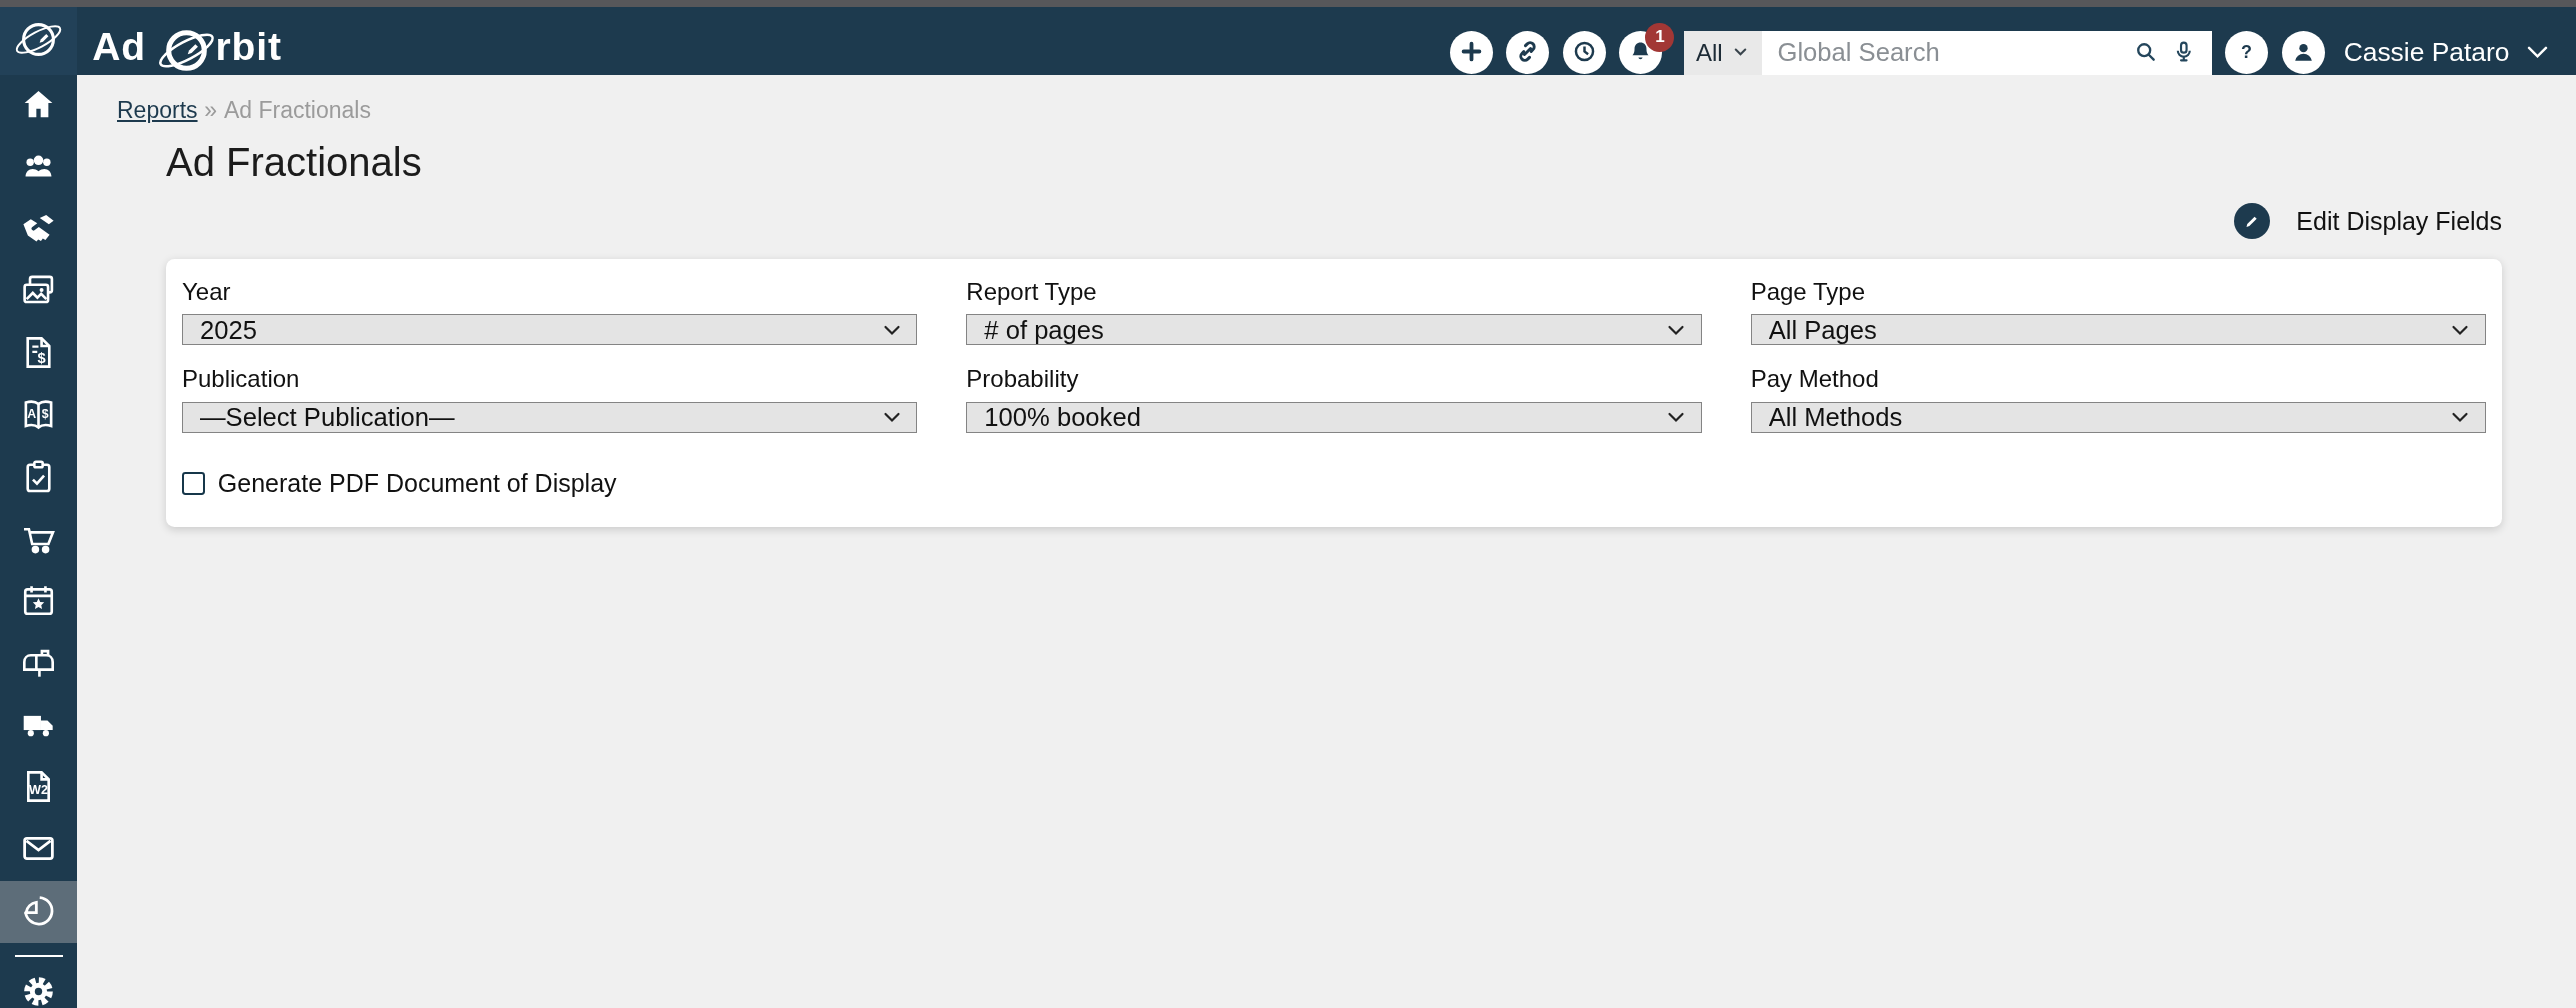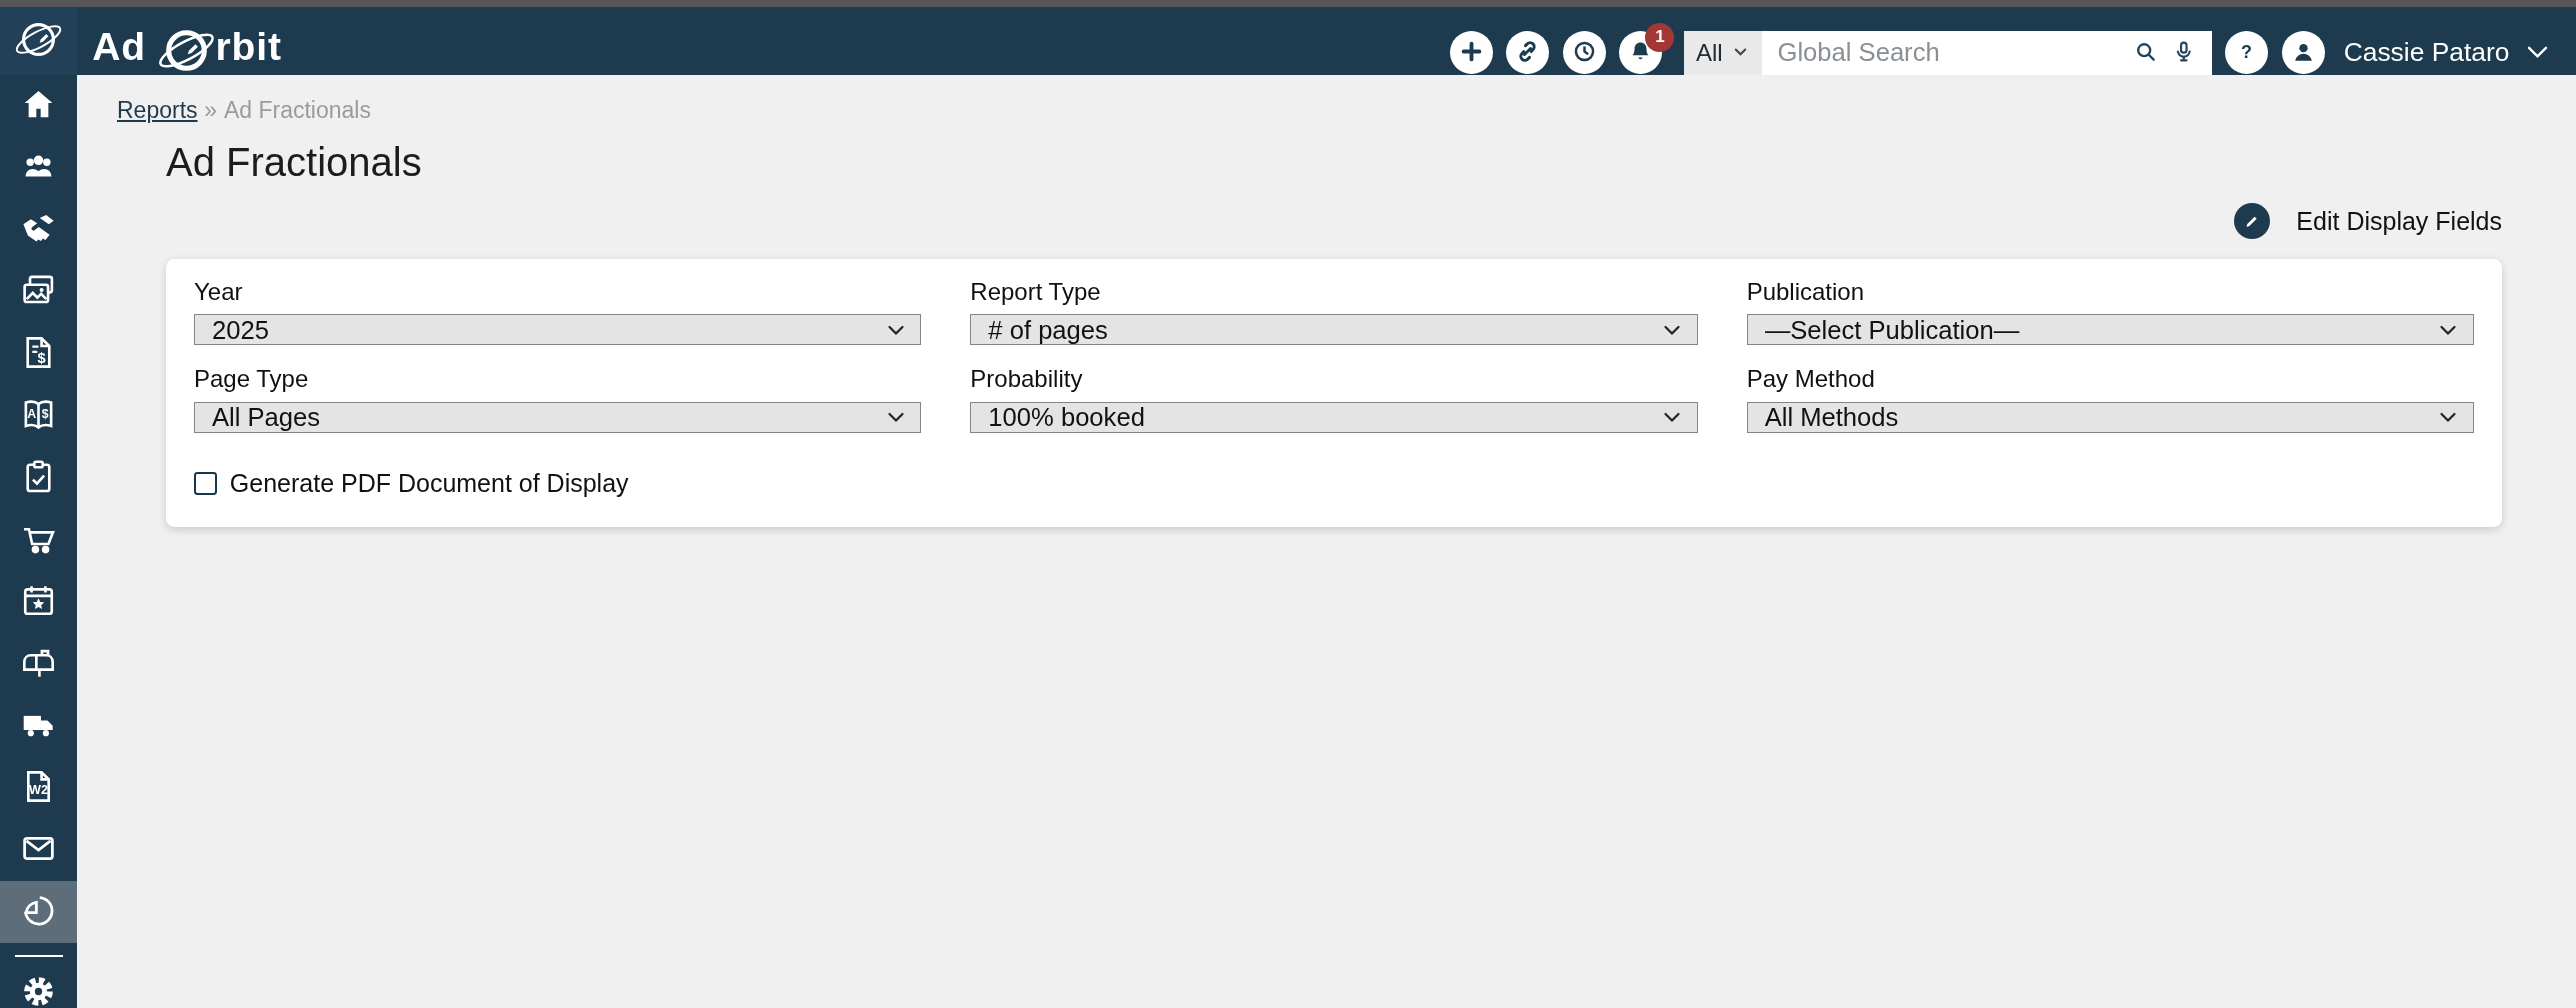--- a/index.html
+++ b/index.html
@@ -43,21 +43,21 @@
   .breadcrumb{margin:22px 0 0 40px;font-size:23px}
   .breadcrumb a{color:#1d3a4e;text-decoration:underline;cursor:pointer}
   .breadcrumb .sep{color:#9b9b9b;margin:0 6.8px}
   .breadcrumb .current{color:#9b9b9b}
   h1.page-title{margin:13.6px 0 0 89px;font-size:40px;font-weight:500;color:#1c1c1c;line-height:48px}
   .edit-row{position:absolute;top:128px;right:74px;display:flex;align-items:center;gap:26px;font-size:25px;color:#111;cursor:pointer}
   .edit-circle{width:36px;height:36px;border-radius:50%;background:#1d3a4e;display:flex;align-items:center;justify-content:center}
   .edit-circle svg{width:20.4px;height:20.4px}
   
   .card{margin:73px 74px 0 89px;background:#fff;border-radius:8.5px;box-shadow:0 2.6px 8.5px rgba(0,0,0,.15);overflow:hidden}
-  .card-body{padding:19px 28px 29px}
+  .card-body{padding:19px 16px 29px}
   .filters-grid{display:grid;grid-template-columns:repeat(3,1fr);column-gap:49px;row-gap:20.4px}
   .field label{display:block;font-size:24px;color:#111;margin-bottom:8.5px}
   .select-wrap{position:relative}
   select{width:100%;height:31px;appearance:none;-webkit-appearance:none;-moz-appearance:none;background:#e4e4e4;border:1.7px solid #848484;font-size:25.6px;padding:0 55px 0 17px;color:#111;border-radius:0;font-family:inherit;cursor:pointer}
   .chev{position:absolute;right:13.6px;top:50%;transform:translateY(-50%);pointer-events:none;line-height:0}
   .chev svg{width:24px;height:24px}
   .pdf-row{margin-top:36px;display:flex;align-items:center;gap:12.8px;font-size:25px;color:#111}
   input[type=checkbox]{appearance:none;-webkit-appearance:none;width:23px;height:23px;border:2.6px solid #17374a;border-radius:3.4px;background:#fff;margin:0;cursor:pointer}
   .card-footer{background:#e0e0e0;border-top:0.9px solid #cfcfcf;padding:17px 0;display:flex;justify-content:center;gap:13.6px}
   .btn{height:49px;border:none;border-radius:8.5px;font-size:25.6px;color:#fff;padding:0 31px;font-family:inherit;cursor:pointer}
@@ -360,38 +360,38 @@
             </select>
             <span class="chev">
               <svg viewBox="0 0 24 24" fill="none" stroke="#222" stroke-width="2.2" stroke-linecap="round">
                   <path d="M5.5 9l6.5 6.5L18.5 9"></path>
                 </svg>
             </span>
           </div>
         </div>
 
         <div class="field">
+          <label>Page Type</label>
+          <div class="select-wrap">
+            <select>
+              <option selected="">All Pages</option>
+            </select>
+            <span class="chev">
+              <svg viewBox="0 0 24 24" fill="none" stroke="#222" stroke-width="2.2" stroke-linecap="round">
+                  <path d="M5.5 9l6.5 6.5L18.5 9"></path>
+                </svg>
+            </span>
+          </div>
+        </div>
+
+        <div class="field">
           <label>Publication</label>
           <div class="select-wrap">
             <select>
               <option selected="">—Select Publication—</option>
-            </select>
-            <span class="chev">
-              <svg viewBox="0 0 24 24" fill="none" stroke="#222" stroke-width="2.2" stroke-linecap="round">
-                  <path d="M5.5 9l6.5 6.5L18.5 9"></path>
-                </svg>
-            </span>
-          </div>
-        </div>
-
-        <div class="field">
-          <label>Page Type</label>
-          <div class="select-wrap">
-            <select>
-              <option selected="">All Pages</option>
             </select>
             <span class="chev">
               <svg viewBox="0 0 24 24" fill="none" stroke="#222" stroke-width="2.2" stroke-linecap="round">
                   <path d="M5.5 9l6.5 6.5L18.5 9"></path>
                 </svg>
             </span>
           </div>
         </div>
 
         <div class="field">

